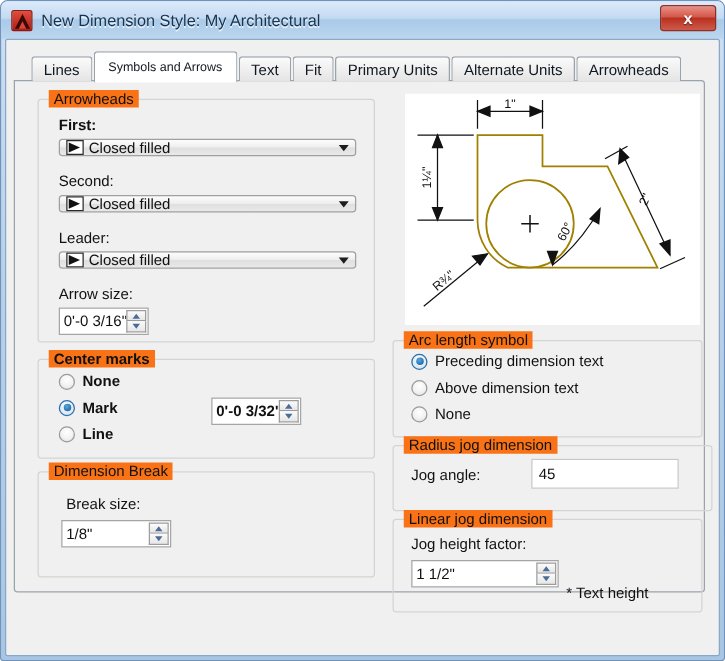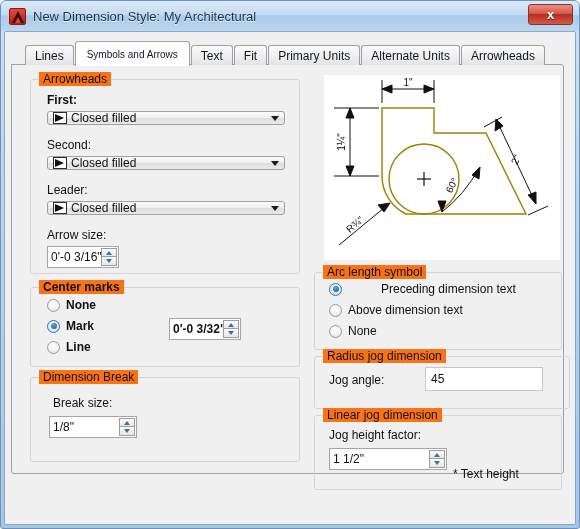--- a/index.html
+++ b/index.html
@@ -444,21 +444,21 @@
         <text x="0" y="0" font-family="Liberation Sans, sans-serif" font-size="10" fill="#111" text-anchor="middle" transform="translate(21,67) rotate(-90)">1¼"</text>
         <text x="0" y="0" font-family="Liberation Sans, sans-serif" font-size="10" fill="#111" text-anchor="middle" transform="translate(33,152) rotate(-40)">R¾"</text>
         <text x="0" y="0" font-family="Liberation Sans, sans-serif" font-size="10" fill="#111" text-anchor="middle" transform="translate(131,112) rotate(-62)">60°</text>
         <text x="0" y="0" font-family="Liberation Sans, sans-serif" font-size="10" fill="#111" text-anchor="middle" transform="translate(195,86) rotate(-65)">2"</text>
       </svg>
     </div>
 
     <div class="group" style="left:302px; top:207px; width:248px; height:78px;">
       <div class="legend">Arc length symbol</div>
 
-      <div class="radio checked" style="left:14px; top:9px;gap:33px;">
+      <div class="radio checked" style="left:14px; top:9px;">
         <span class="dot"></span>
         <span>Preceding dimension text</span>
       </div>
       <div class="radio" style="left:14px; top:30px;">
         <span class="dot"></span>
         <span>Above dimension text</span>
       </div>
       <div class="radio" style="left:14px; top:51px;">
         <span class="dot"></span>
         <span>None</span>

